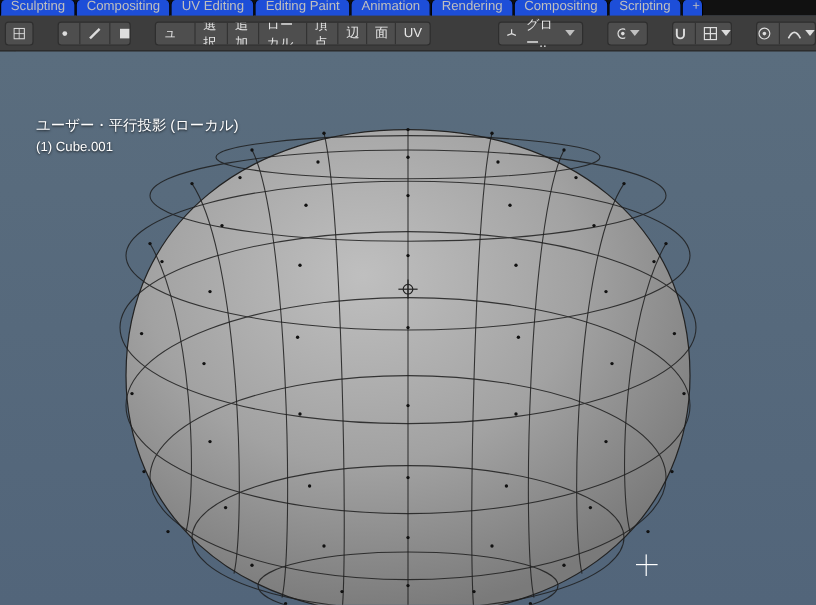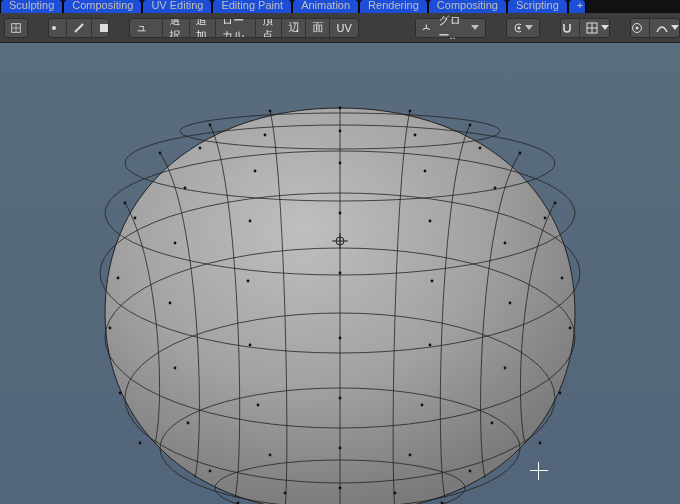--- a/index.html
+++ b/index.html
@@ -189,20 +189,24 @@
 <div class="left-tools">
   <div class="tool"></div>
   <div class="tool sel"></div>
   <div class="tool" style="margin-top:40px"></div>
   <div class="tool"></div>
   <div class="tool" style="margin-top:40px"></div>
 </div>
 
 <div class="viewport">
 
+  <div class="overlay">
+    <div>ユーザー・平行投影 (ローカル)</div>
+    <div class="line2">(1) Cube.001</div>
+  </div>
 
   <svg class="mesh" viewBox="0 0 560 440">
     <defs>
       <radialGradient id="shade" cx="42%" cy="30%" r="70%">
         <stop offset="0%" stop-color="#bfbfbf"></stop>
         <stop offset="55%" stop-color="#a2a2a2"></stop>
         <stop offset="100%" stop-color="#7a7a7a"></stop>
       </radialGradient>
     </defs>
 

